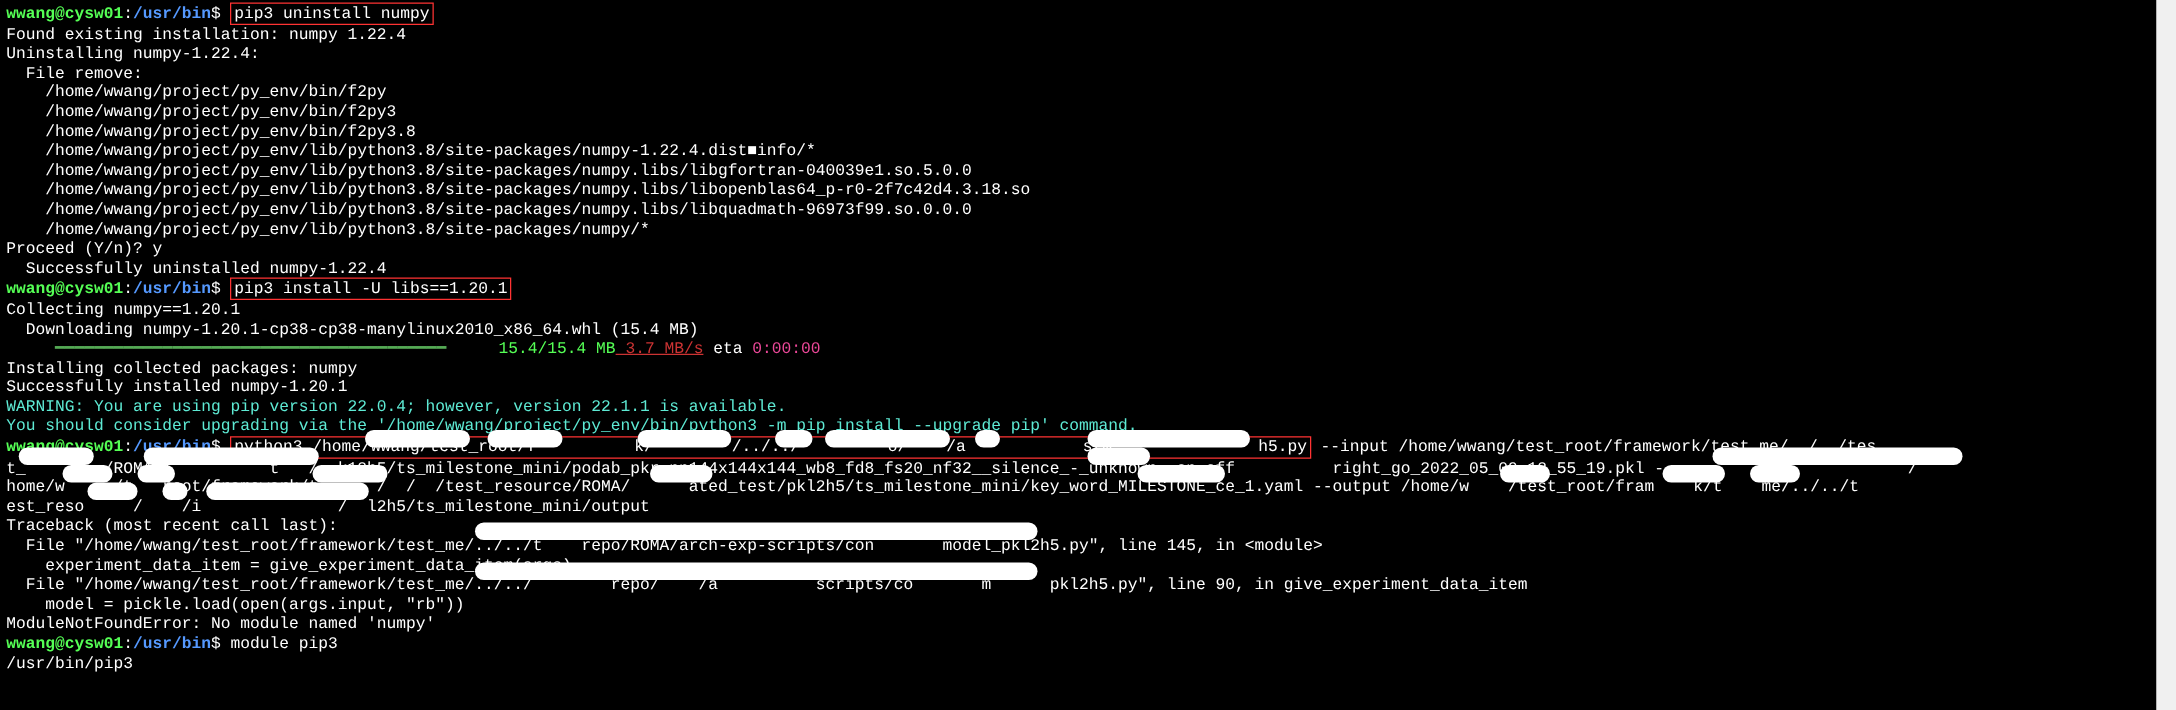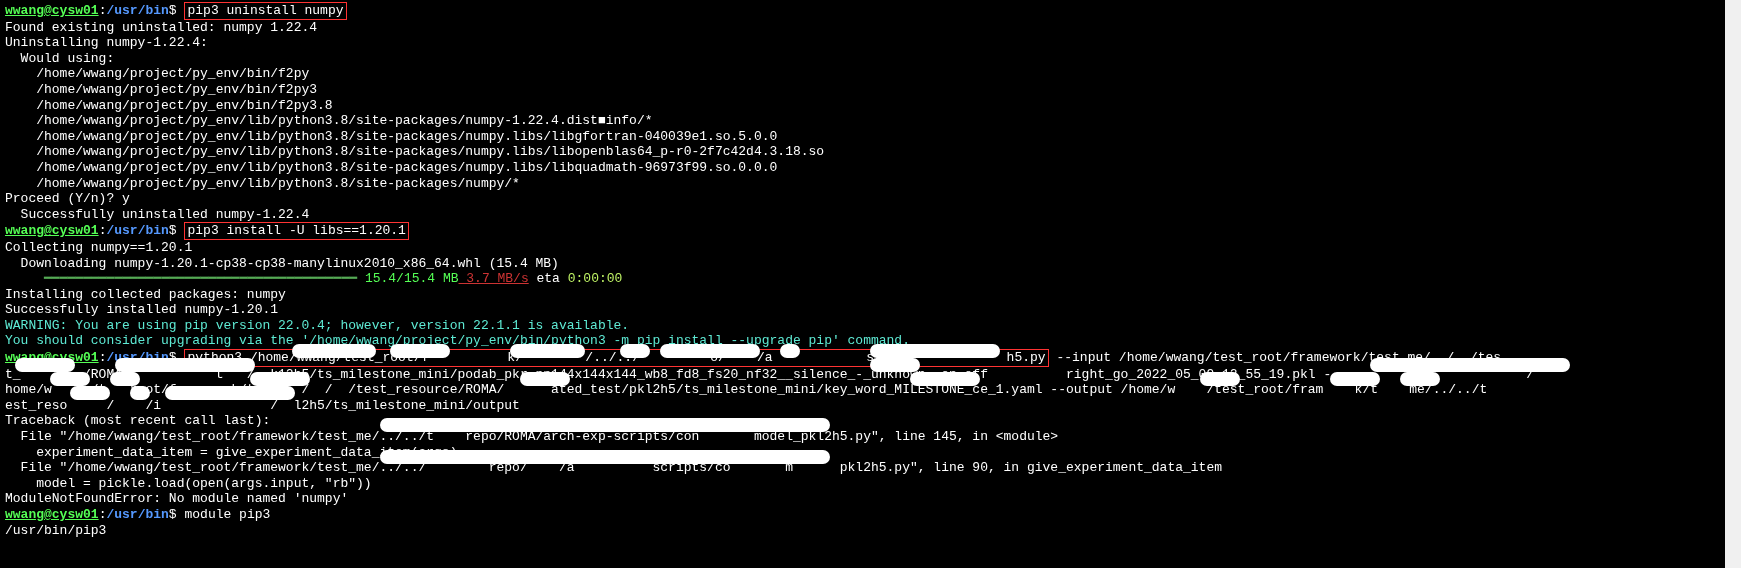--- a/index.html
+++ b/index.html
@@ -9,27 +9,27 @@
       font-size: 13px;
       line-height: 1.2;
       color: #fff;
       width: 1741px;
       height: 568px;
       overflow: hidden;
       position: relative;
       padding: 2px 5px;
     }
     .line { white-space: pre; }
-    .user { color: #55ff55; font-weight: bold; text-decoration: underline; }
+    .user { color: #55ff55; font-weight: bold; }
     .path { color: #5599ff; font-weight: bold; }
     .dollar { color: #fff; }
     .warn { color: #5eead4; }
     .speed { color: #cc3333; text-decoration: underline; }
-    .eta { color: #bef264; }
-    .green { color: #55ff55; }
+    .eta { color: #ec4899; }
+    .green { color: #55ff55; margin-left: 34px; }
     .dlbar { color: #55aa55; }
     .redbox {
       border: 1px solid #ff3333;
       padding: 0 2px;
       display: inline-block;
     }
     .scroll {
       position: absolute;
       right: 0;
       top: 0;
@@ -41,23 +41,23 @@
       position: absolute;
       background: #fff;
       border-radius: 8px;
       height: 14px;
     }
   </style>
 </head>
 <body>
 
 <div class="line"><span class="user">wwang@cysw01</span><span>:</span><span class="path">/usr/bin</span><span class="dollar">$</span> <span class="redbox">pip3 uninstall numpy</span></div>
-<div class="line">Found existing uninstalled: numpy 1.22.4</div>
+<div class="line">Found existing installation: numpy 1.22.4</div>
 <div class="line">Uninstalling numpy-1.22.4:</div>
-<div class="line">  Would using:</div>
+<div class="line">  File remove:</div>
 <div class="line">    /home/wwang/project/py_env/bin/f2py</div>
 <div class="line">    /home/wwang/project/py_env/bin/f2py3</div>
 <div class="line">    /home/wwang/project/py_env/bin/f2py3.8</div>
 <div class="line">    /home/wwang/project/py_env/lib/python3.8/site-packages/numpy-1.22.4.dist■info/*</div>
 <div class="line">    /home/wwang/project/py_env/lib/python3.8/site-packages/numpy.libs/libgfortran-040039e1.so.5.0.0</div>
 <div class="line">    /home/wwang/project/py_env/lib/python3.8/site-packages/numpy.libs/libopenblas64_p-r0-2f7c42d4.3.18.so</div>
 <div class="line">    /home/wwang/project/py_env/lib/python3.8/site-packages/numpy.libs/libquadmath-96973f99.so.0.0.0</div>
 <div class="line">    /home/wwang/project/py_env/lib/python3.8/site-packages/numpy/*</div>
 <div class="line">Proceed (Y/n)? y</div>
 <div class="line">  Successfully uninstalled numpy-1.22.4</div>

